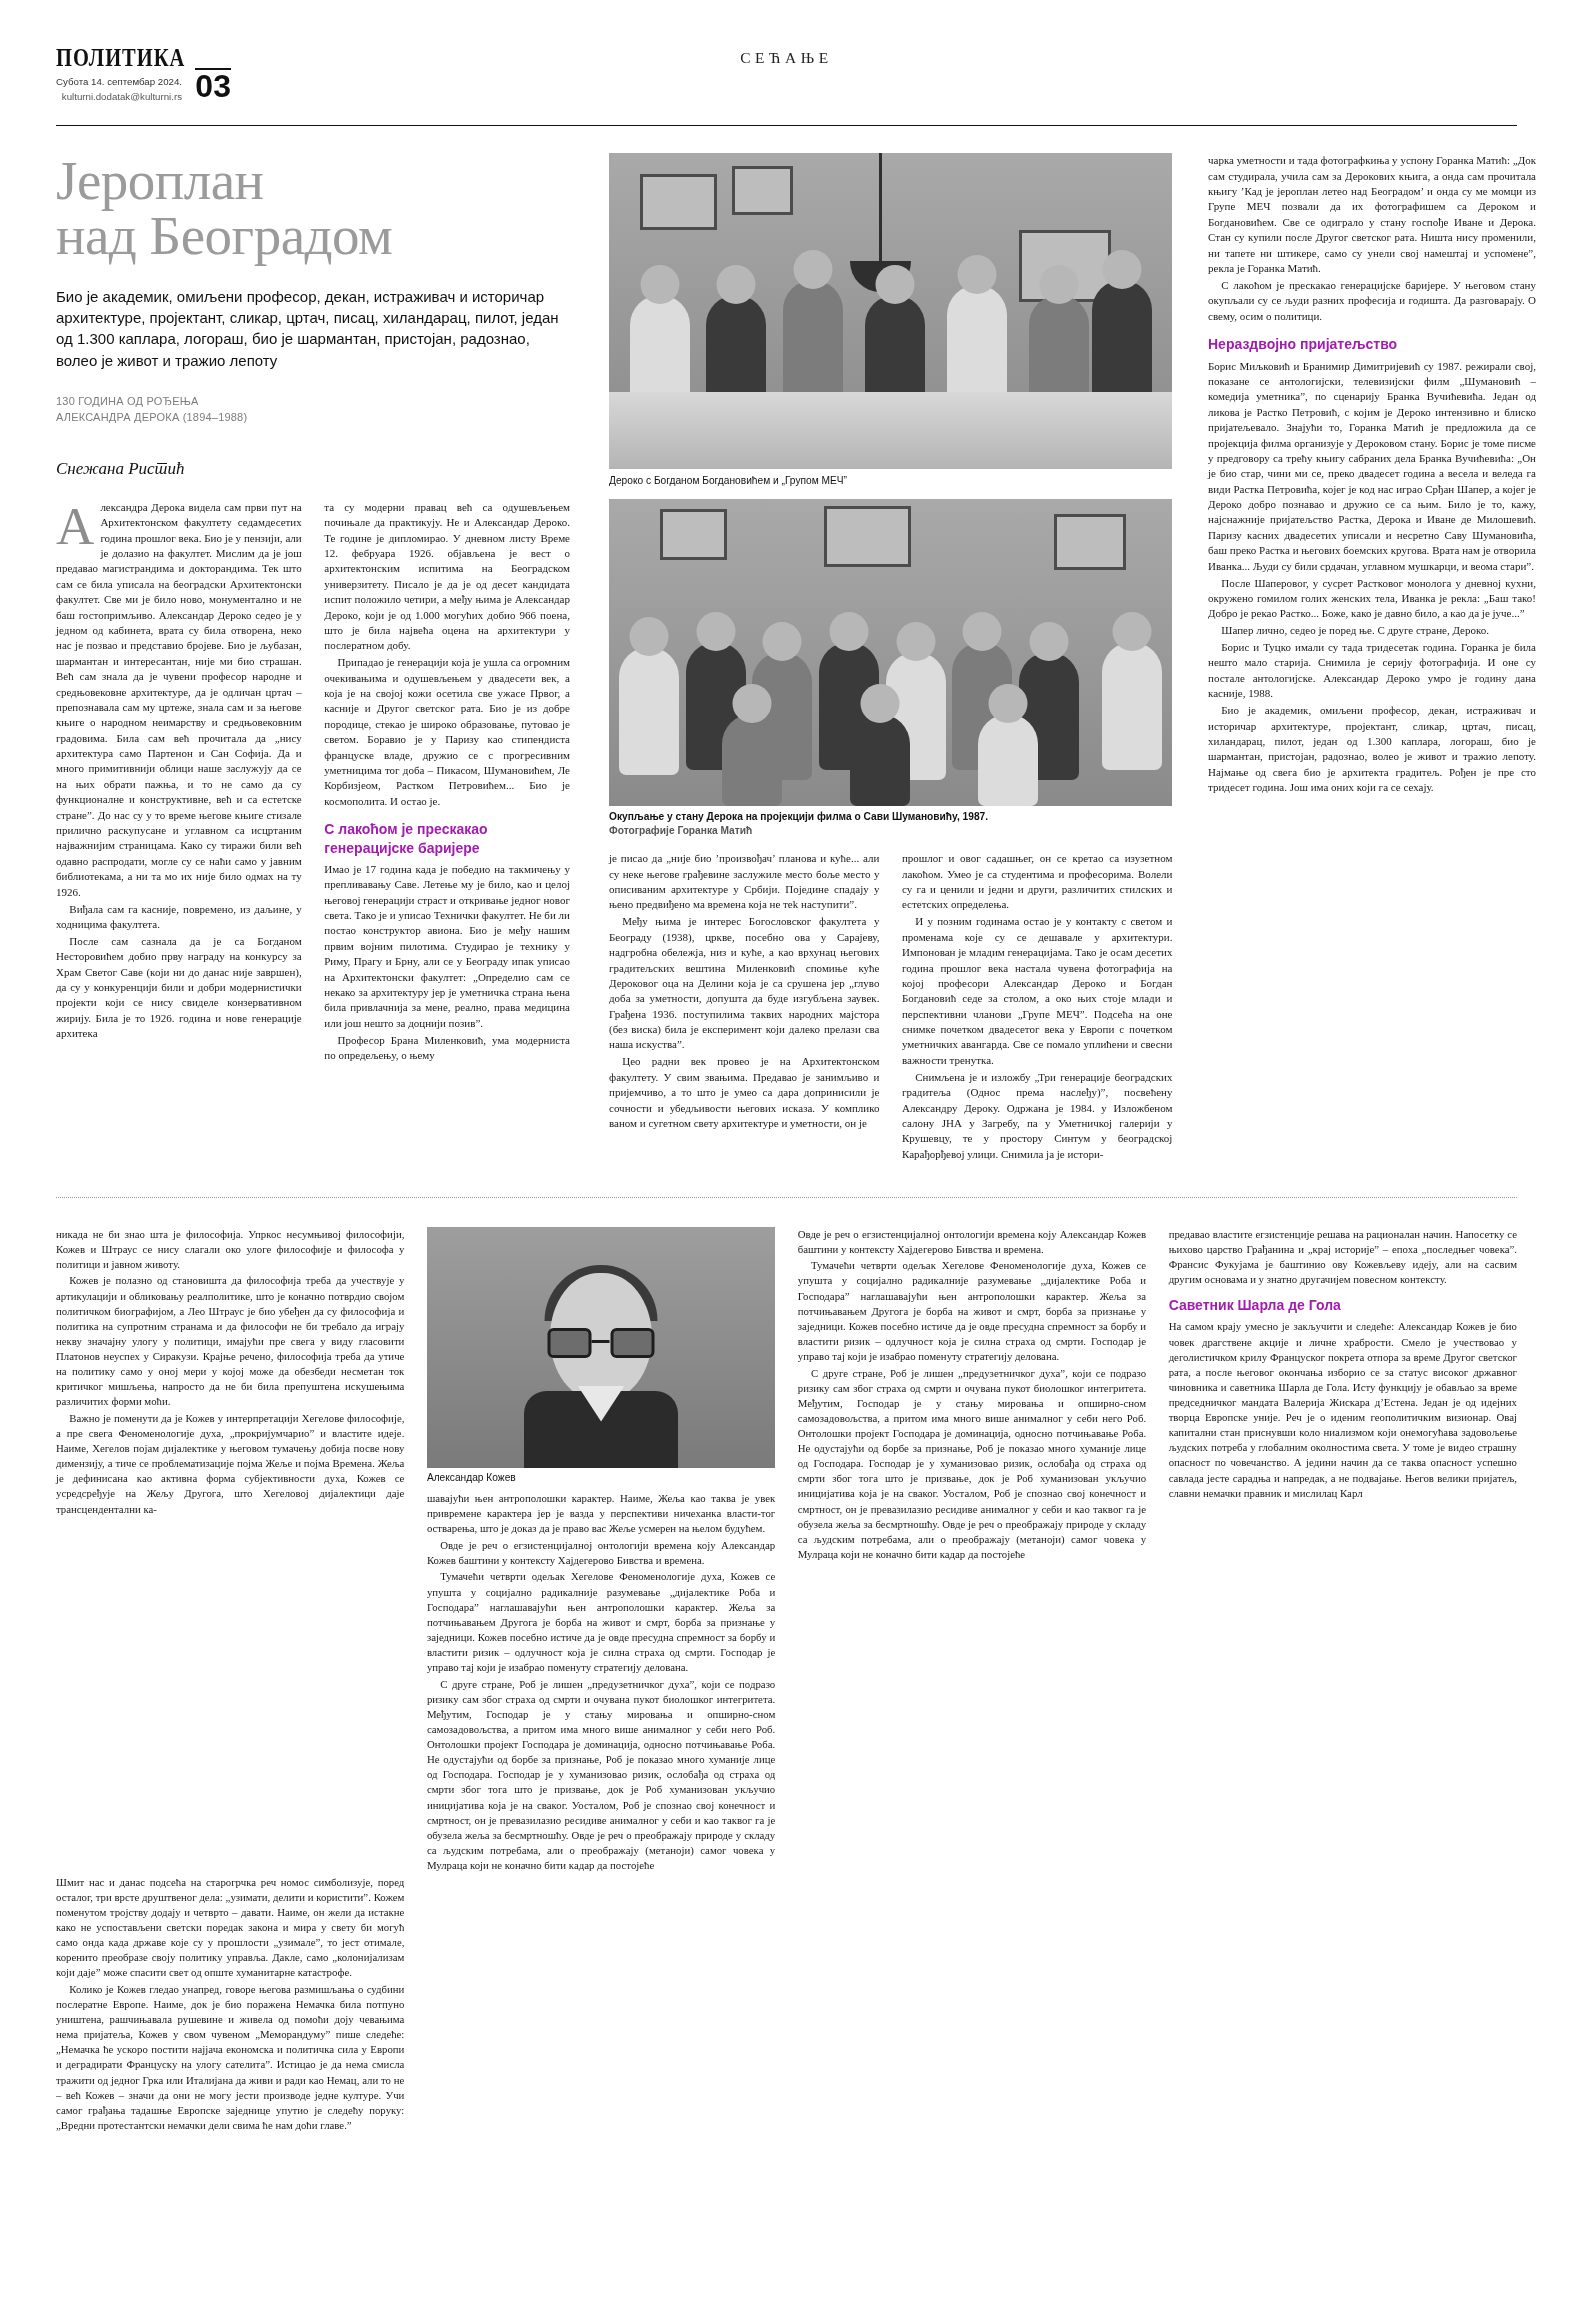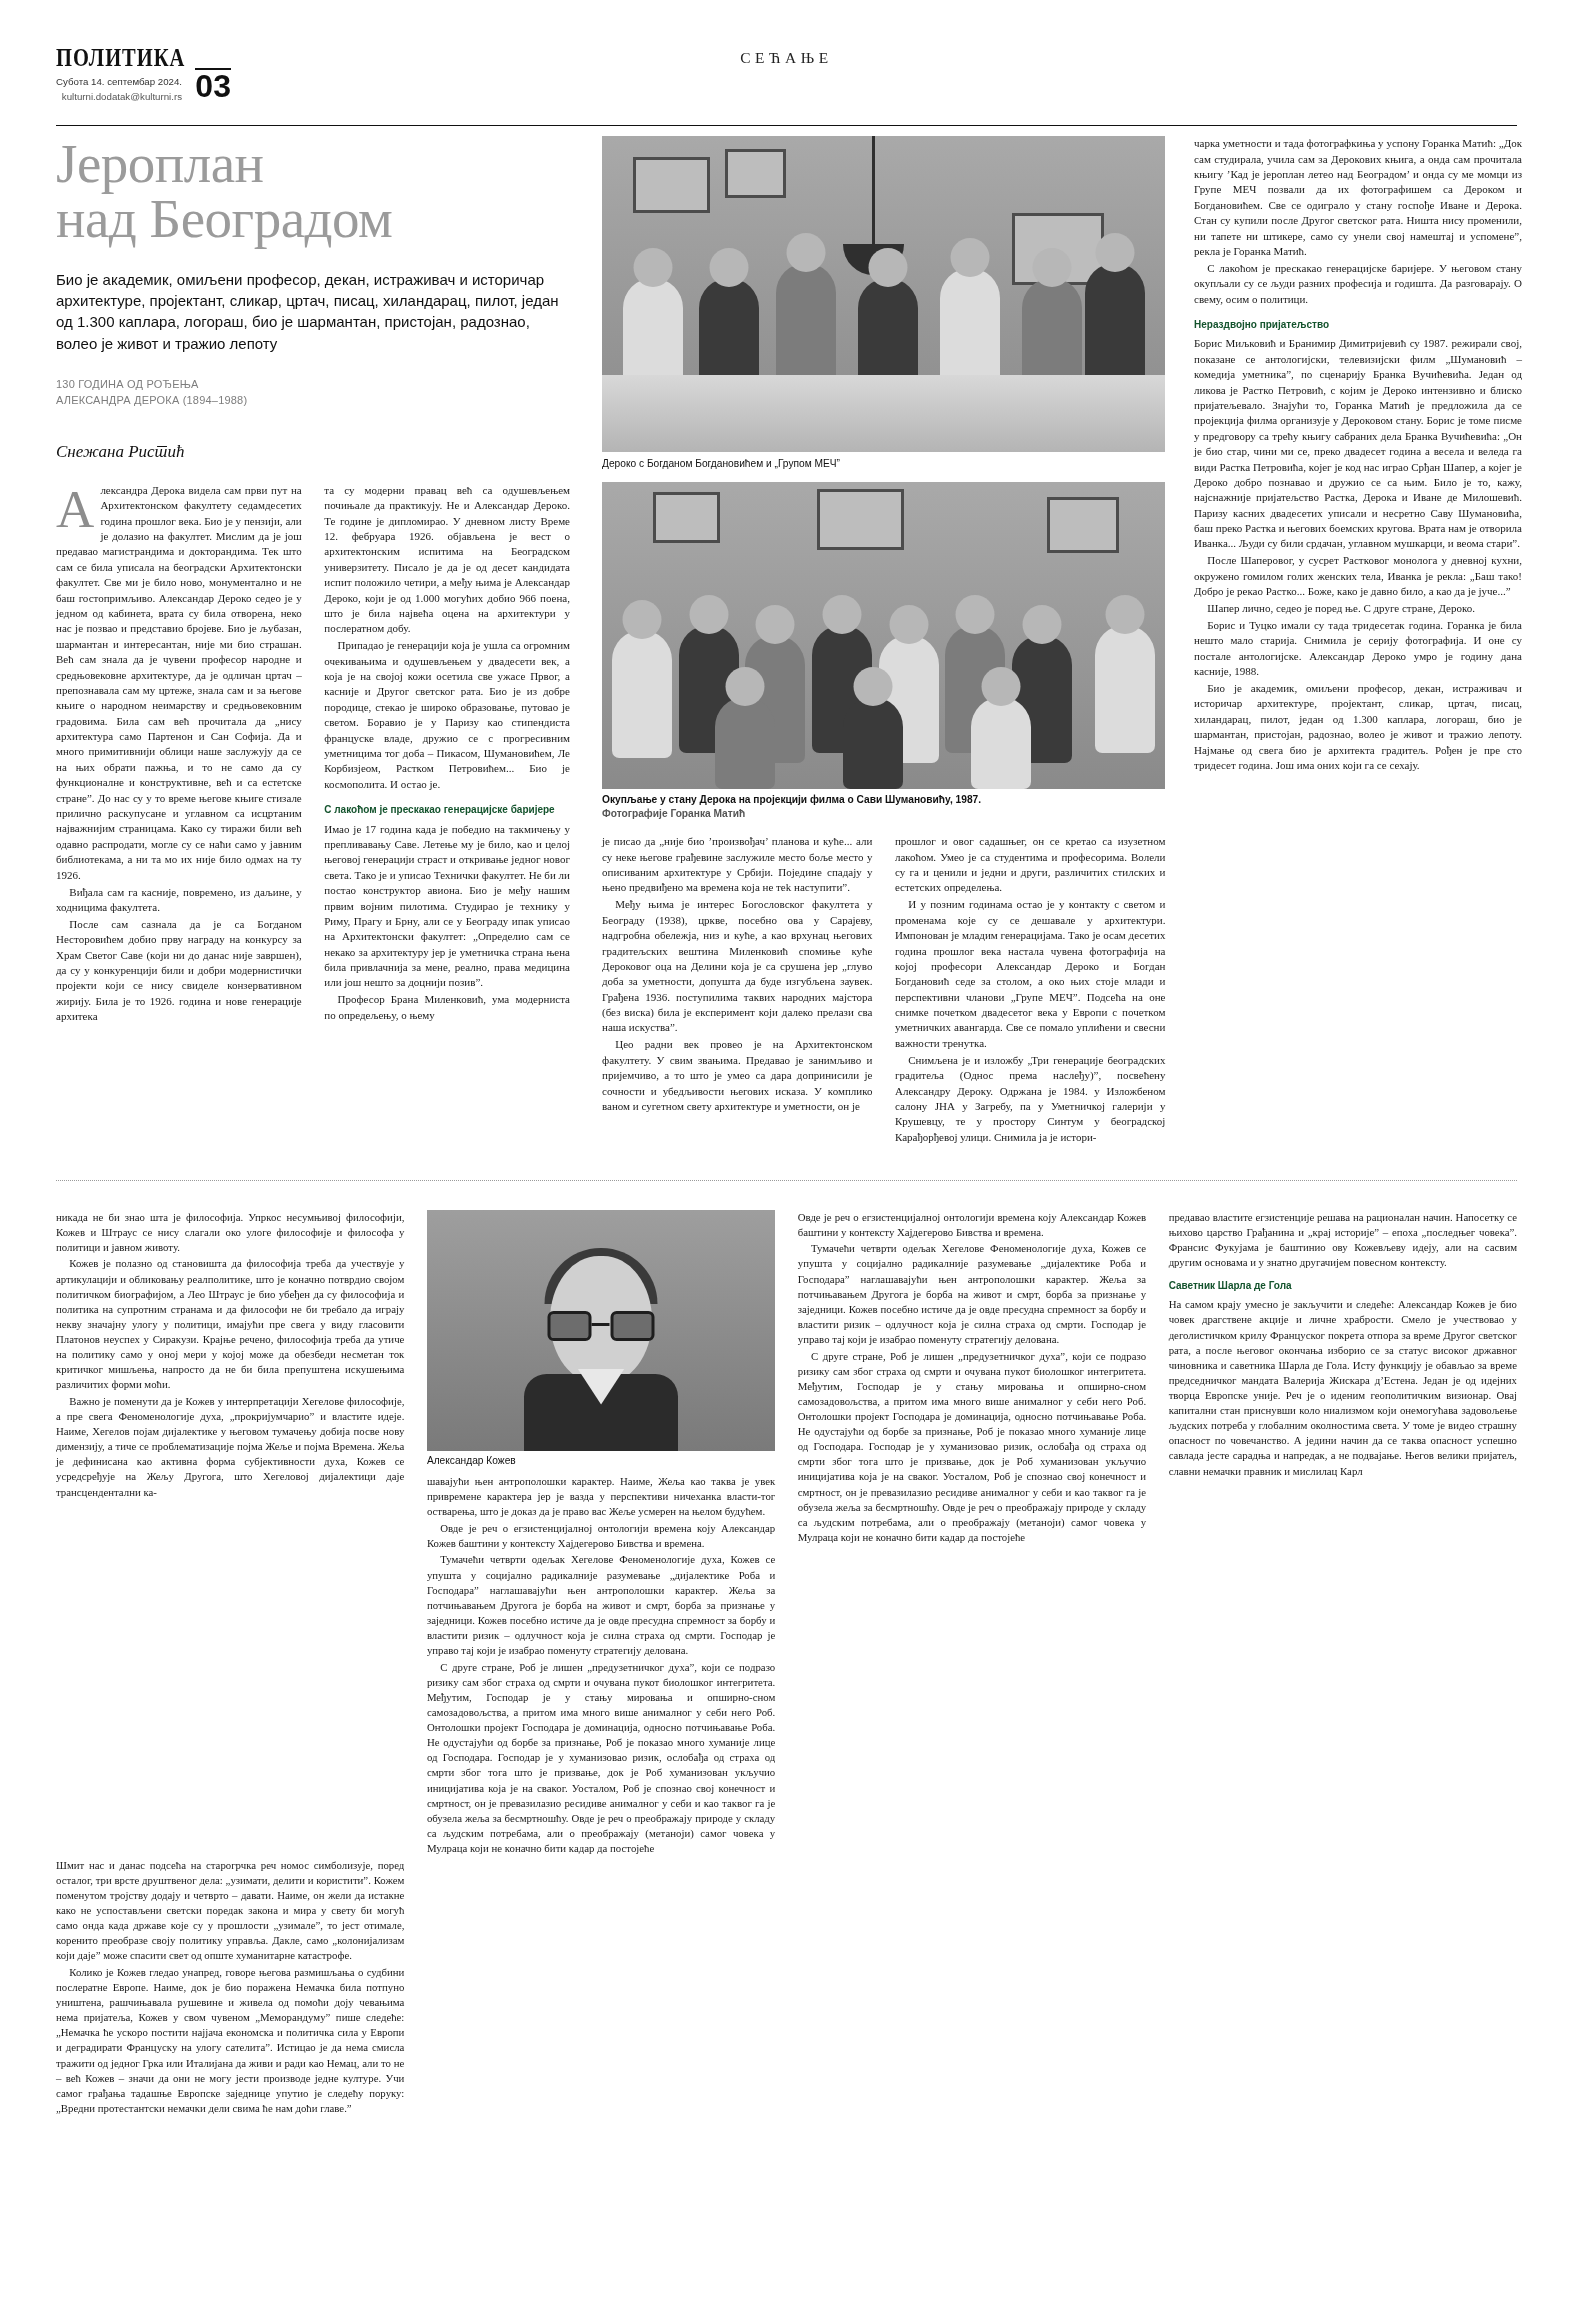--- a/index.html
+++ b/index.html
@@ -67,22 +67,22 @@
     font-family: "Liberation Sans", sans-serif;
     border-top: 2px solid #111;
     padding-top: 3.1px;
     margin-top: -4.1px;
   }
 
   
   .upper {
     display: grid;
     grid-template-columns: 543px 589px 328px;
-    gap: 3px;
-    margin-top: 10px;
+    gap: 10px;
+    margin-top: 27px;
   }
   .col-left { padding-right: 29px; }
   .col-mid  { padding-right: 25.6px; }
   .col-right{ }
 
   .headline {
     font-size: 55px;
     line-height: 1.0;
     color: #9b9b9b;
     font-family: "Liberation Serif", serif;
@@ -133,25 +133,25 @@
   .dropcap {
     float: left;
     font-family: "Liberation Serif", serif;
     font-size: 53px;
     line-height: 0.80;
     padding: 5.1px 6.1px 0 0;
     color: #8d8d8d;
   }
   h3.sub {
     font-family: "Liberation Sans", sans-serif;
-    font-size: 10px;
+    font-size: 14px;
     font-weight: bold;
     line-height: 1.3;
     margin: 11.3px 0 5.1px 0;
-    color: #14532d;
+    color: #a21caf;
   }
 
   
   .photo-wrap { margin-bottom: 7.2px; }
   .photo {
     width: 100%;
     background: #c9c9c9;
     position: relative;
     overflow: hidden;
     filter: grayscale(100%);

